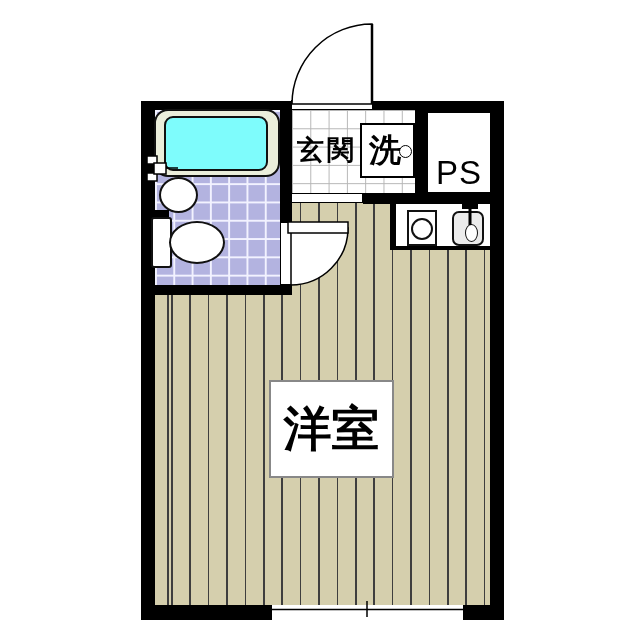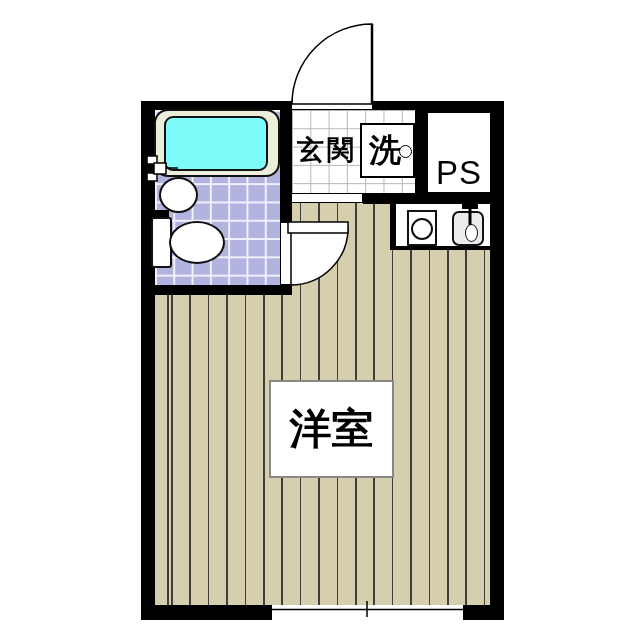--- a/index.html
+++ b/index.html
@@ -30,21 +30,21 @@
     background-size:18.3px 18.3px;
   }
   .white-box{background:#fff;border:1px solid #000;}
   .label{color:#000;display:flex;align-items:center;justify-content:center;}
   .genkan-label{font-size:27px;font-weight:600;letter-spacing:3px;}
   .wash-label{font-size:32px;font-weight:600;}
   .ps-label{font-size:33px;font-weight:500;letter-spacing:1px;align-items:flex-end;}
   .room-label-box{
     background:#fff;border:2px solid #888;
     display:flex;flex-direction:column;align-items:center;justify-content:center;
-    font-size:42px;font-weight:600;line-height:1.13;color:#000;
+    font-size:48px;font-weight:600;line-height:1.13;color:#000;
   }
   .bathtub{background:#ebeedb;border:2px solid #111;border-radius:14px;}
   .bathtub-water{background:#7efcfc;border:2px solid #111;border-radius:9px;}
   .basin{background:#fff;border:2px solid #111;border-radius:50%;}
   .toilet-tank{background:#fff;border:2px solid #111;border-radius:3px;}
   .toilet-bowl{background:#fff;border:2px solid #111;border-radius:50%;}
   .divider{background:#000;}
   .burner{background:#fff;border:2px solid #111;}
   .burner-ring{background:#fff;border:2px solid #111;border-radius:50%;}
   .ksink{background:#ececec;border:2px solid #111;border-radius:7px;}

